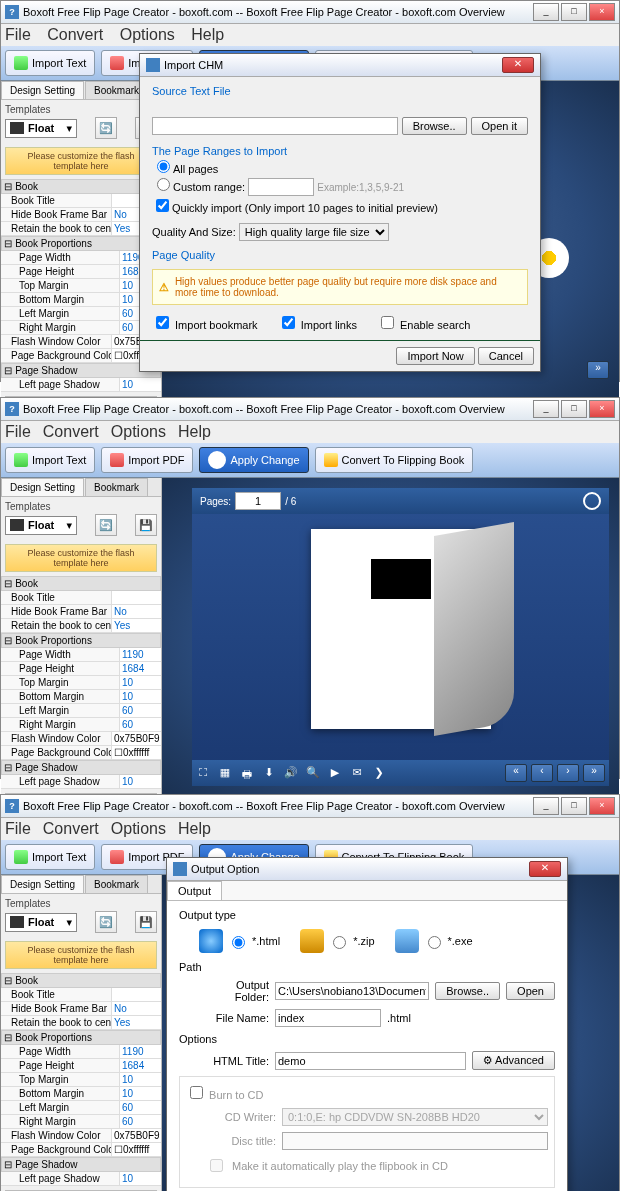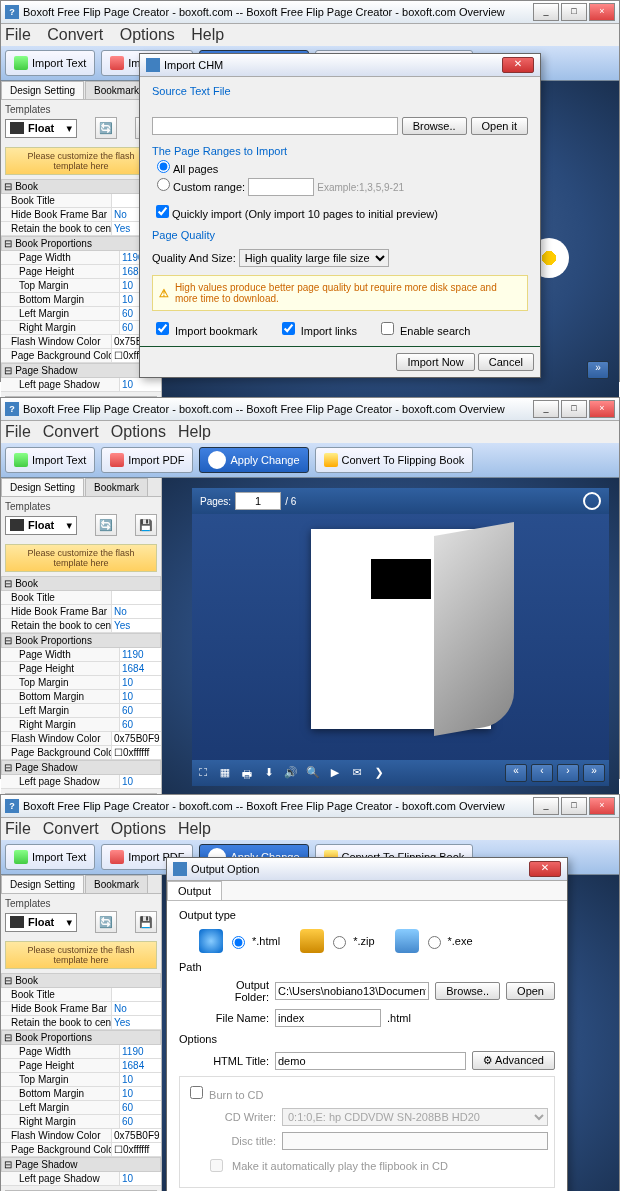--- a/index.html
+++ b/index.html
@@ -222,25 +222,25 @@
       <div style="display:flex;gap:4px;margin-bottom:10px">
         <input type="text" style="flex: 1 1 0%;">
         <button class="btn">Browse..</button>
         <button class="btn">Open it</button>
       </div>
       <div style="display:flex;gap:10px">
         <div style="flex:1">
           <div style="color:#06c">The Page Ranges to Import</div>
           <div><input type="radio" class="radio" checked="" style=""><span>All pages</span></div>
           <div><input type="radio" class="radio" style=""><span>Custom range:</span> <input type="text" style="width: 60px;"> <span class="hint">Example:1,3,5,9-21</span></div>
-          <div style="margin-top:6px"><input type="checkbox" class="check" checked="" style=""><span>Quickly import (Only import 10 pages to  initial  preview)</span></div>
-        </div>
-      </div>
+          <div style=""><input type="checkbox" class="check" checked="" style=""><span>Quickly import (Only import 10 pages to  initial  preview)</span></div>
+        </div>
+      </div>
+      <div style="margin-top:8px"><span>Quality And Size:</span> <select style="width:150px"><option>High quality large file size</option></select></div>
       <div style="color:#06c;margin-top:8px">Page Quality</div>
-      <div style="margin-top:8px"><span>Quality And Size:</span> <select style="width:150px"><option>High quality large file size</option></select></div>
       <div class="warnbox">
           <span class="wi">⚠</span>
           <span style="color:#c60;font-size:10px">High values produce better page quality but require more disk space and more time to download.</span>
         </div>
       <div style="display:flex;gap:20px;margin-top:6px">
         <label><input type="checkbox" checked="" style=""> <span>Import bookmark</span></label>
         <label><input type="checkbox" checked="" style=""> <span>Import links</span></label>
         <label><input type="checkbox" style=""> <span>Enable search</span></label>
       </div>
     </div>

